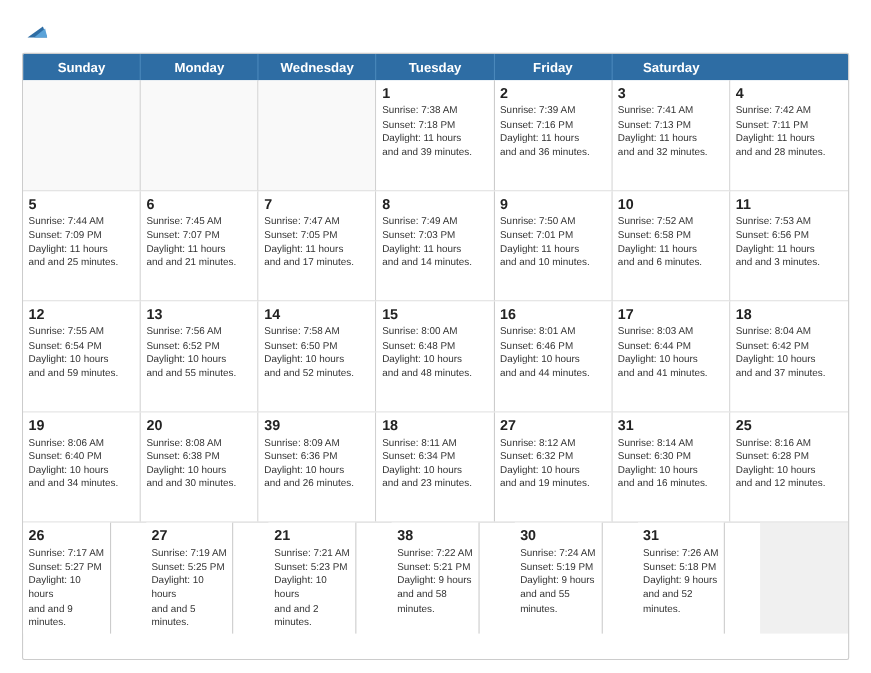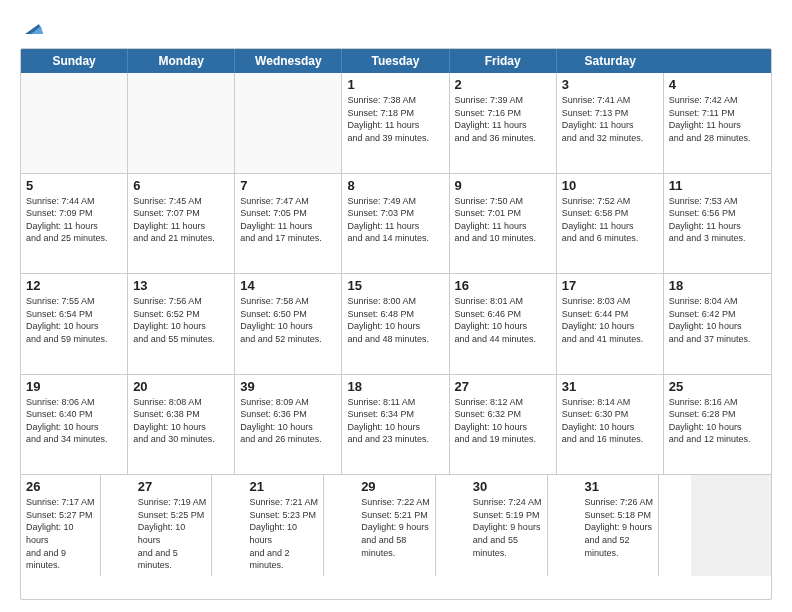--- a/index.html
+++ b/index.html
@@ -245,21 +245,21 @@
           </div>
           <div class="cal-cell">
             <div class="day-num">27</div>
             <div class="cell-text">Sunrise: 7:19 AM<br>Sunset: 5:25 PM<br>Daylight: 10 hours<br>and and 5 minutes.</div>
           </div>
           <div class="cal-cell">
             <div class="day-num">21</div>
             <div class="cell-text">Sunrise: 7:21 AM<br>Sunset: 5:23 PM<br>Daylight: 10 hours<br>and and 2 minutes.</div>
           </div>
           <div class="cal-cell">
-            <div class="day-num">29</div>
+            <div class="day-num">38</div>
             <div class="cell-text">Sunrise: 7:22 AM<br>Sunset: 5:21 PM<br>Daylight: 9 hours<br>and and 58 minutes.</div>
           </div>
           <div class="cal-cell">
             <div class="day-num">30</div>
             <div class="cell-text">Sunrise: 7:24 AM<br>Sunset: 5:19 PM<br>Daylight: 9 hours<br>and and 55 minutes.</div>
           </div>
           <div class="cal-cell">
             <div class="day-num">31</div>
             <div class="cell-text">Sunrise: 7:26 AM<br>Sunset: 5:18 PM<br>Daylight: 9 hours<br>and and 52 minutes.</div>
           </div>

